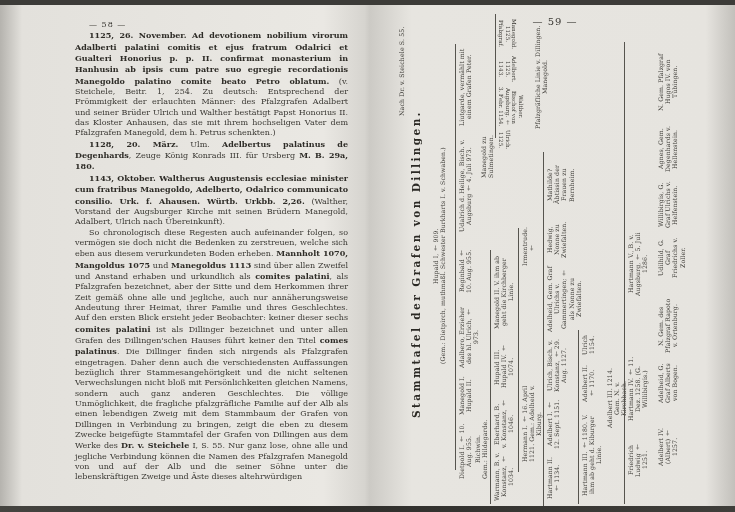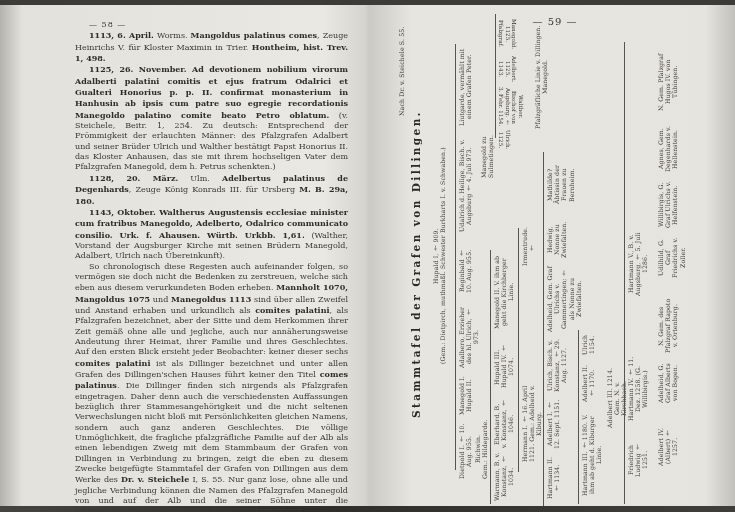--- a/index.html
+++ b/index.html
@@ -30,24 +30,23 @@
 <body>
 
 <div id="scan">
   <div id="edge-top" class="edge"></div>
   <div id="edge-bottom" class="edge"></div>
 
   <div id="left-page">
     <div id="left-text">
       <p class="pageno">— 58 —</p>
 
-    <p><b>1113, 6. April.</b><span> Worms. </span><b>Mangoldus palatinus comes</b><span>, Zeuge Heinrichs V. für Kloster Maximin in Trier. </span><b>Hontheim, hist. Trev. 1, 498.</b></p>
         <p><b>1125, 26. November. Ad devotionem nobilium virorum Adalberti palatini comitis et ejus fratrum Odalrici et Gualteri Honorius p. p. II. confirmat monasterium in Hanhusin ab ipsis cum patre suo egregie recordationis Manegoldo palatino comite beato Petro oblatum.</b><span> (v. Steichele, Beitr. 1, 254. Zu deutsch: Entsprechend der Frömmigkeit der erlauchten Männer: des Pfalzgrafen Adalbert und seiner Brüder Ulrich und Walther bestätigt Papst Honorius II. das Kloster Anhausen, das sie mit ihrem hochseligen Vater dem Pfalzgrafen Manegold, dem h. Petrus schenkten.)</span></p>
         <p><b>1128, 20. März.</b><span> Ulm. </span><b>Adelbertus palatinus de Degenhards</b><span>, Zeuge König Konrads III. für Ursberg </span><b>M. B. 29a, 180.</b></p>
-        <p><b>1143, Oktober. Waltherus Augustensis ecclesiae minister cum fratribus Manegoldo, Adelberto, Odalrico communicato consilio. Urk. f. Ahausen. Würtb. Urkbb. 1,61.</b><span> (Walther, Vorstand der Augsburger Kirche mit seinen Brüdern Manegold, Adalbert, Ulrich nach Übereinkunft).</span></p>
+        <p><b>1143, Oktober. Waltherus Augustensis ecclesiae minister cum fratribus Manegoldo, Adelberto, Odalrico communicato consilio. Urk. f. Ahausen. Würtb. Urkbb. 2,26.</b><span> (Walther, Vorstand der Augsburger Kirche mit seinen Brüdern Manegold, Adalbert, Ulrich nach Übereinkunft).</span></p>
         <p><span>So chronologisch diese Regesten auch aufeinander folgen, so vermögen sie doch nicht die Bedenken zu zerstreuen, welche sich eben aus diesem verurkundeten Boden erheben. </span><b>Mannholt 1070, Mangoldus 1075</b><span> und </span><b>Manegoldus 1113</b><span> sind über allen Zweifel und Anstand erhaben und urkundlich als </span><b>comites palatini</b><span>, als Pfalzgrafen bezeichnet, aber der Sitte und dem Herkommen ihrer Zeit gemäß ohne alle und jegliche, auch nur annäherungsweise Andeutung ihrer Heimat, ihrer Familie und ihres Geschlechtes. Auf den ersten Blick ersieht jeder Beobachter: keiner dieser sechs </span><b>comites palatini</b><span> ist als Dillinger bezeichnet und unter allen Grafen des Dillingen'schen Hauses führt keiner den Titel </span><b>comes palatinus</b><span>. Die Dillinger finden sich nirgends als Pfalzgrafen eingetragen. Daher denn auch die verschiedensten Auffassungen bezüglich ihrer Stammesangehörigkeit und die nicht seltenen Verwechslungen nicht bloß mit Persönlichkeiten gleichen Namens, sondern auch ganz anderen Geschlechtes. Die völlige Unmöglichkeit, die fragliche pfalzgräfliche Familie auf der Alb als einen lebendigen Zweig mit dem Stammbaum der Grafen von Dillingen in Verbindung zu bringen, zeigt die eben zu diesem Zwecke beigefügte Stammtafel der Grafen von Dillingen aus dem Werke des </span><b>Dr. v. Steichele</b><span> I, S. 55. Nur ganz lose, ohne alle und jegliche Verbindung können die Namen des Pfalzgrafen Manegold von und auf der Alb und die seiner Söhne unter die lebenskräftigen Zweige und Äste dieses altehrwürdigen</span></p>
       </div>
   </div>
 
   <div id="right-page">
     <p id="right-pageno" class="pageno">— 59 —</p>
 
   <div class="vtext vnote" style="left: 30px; top: 16px; height: 110px;">Nach Dr. v. Steichele S. 55.</div>
       <div class="vtext vtitle" style="left: 42px; top: 76px; height: 376px;">Stammtafel der Grafen von Dillingen.</div>
       <div class="vtext" style="left: 64px; top: 138px; height: 236px;">Hupald I, † 909.<br>(Gem.: Dietpirch, muthmaßl. Schwester Burkharts I. v. Schwaben.)</div>

